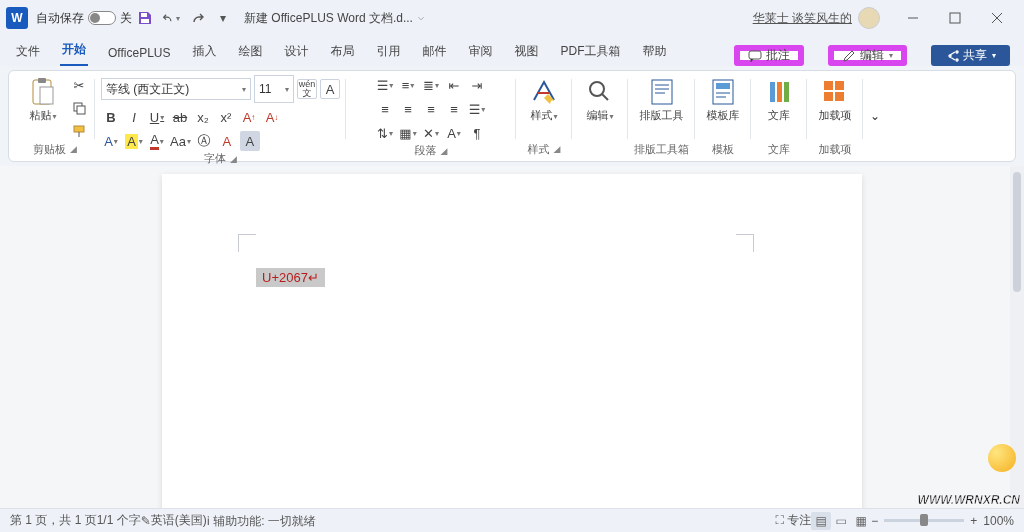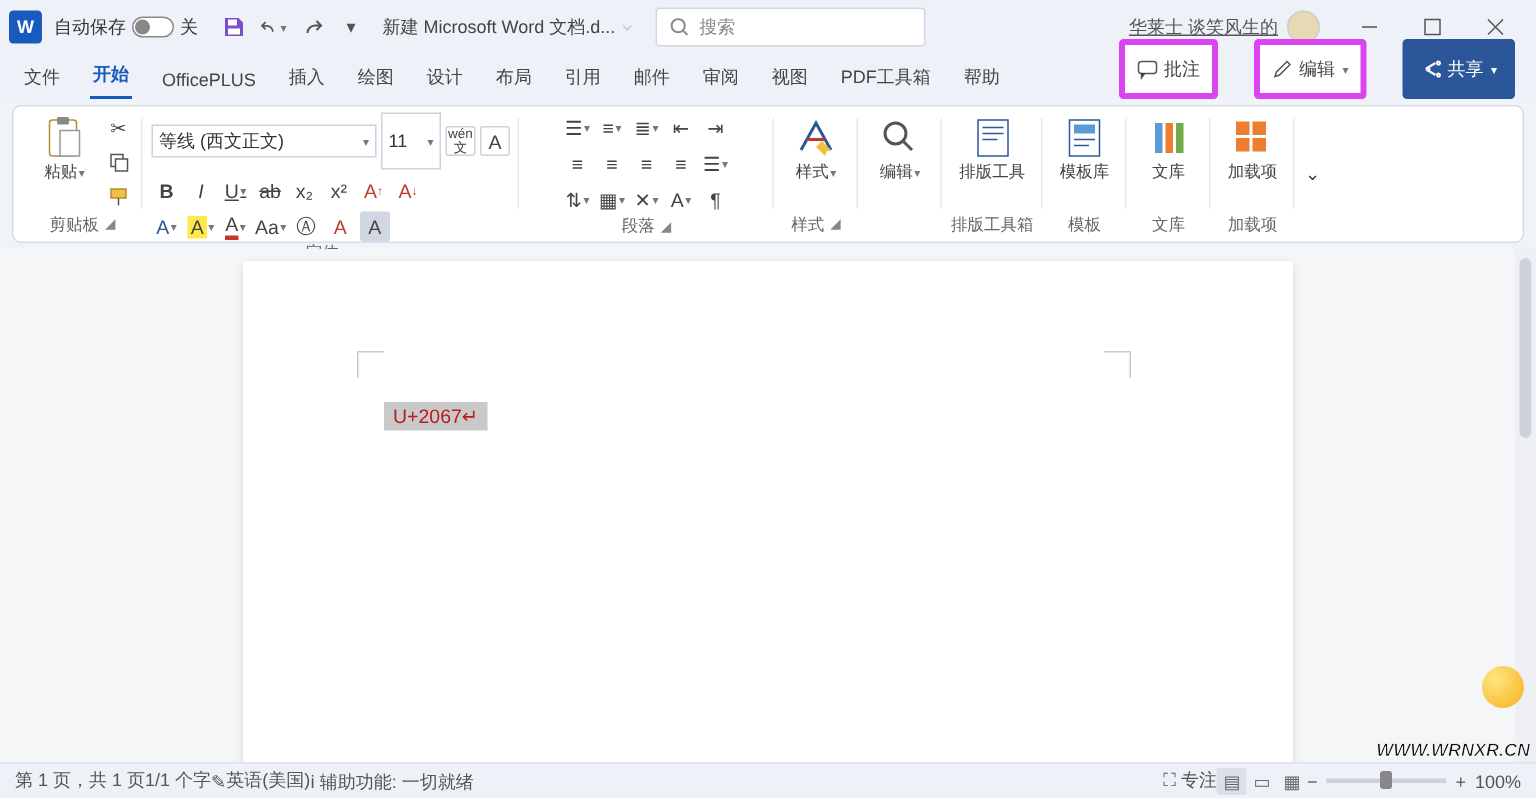--- a/index.html
+++ b/index.html
@@ -1,51 +1,51 @@
 <!DOCTYPE html>
 <html><head>
 <meta charset="utf-8">
 <style>
 * { margin:0; padding:0; box-sizing:border-box; font-family:"Microsoft YaHei","Segoe UI",sans-serif; }
 body { width:1024px; height:532px; background:#f0f3f8; overflow:hidden; position:relative; font-size:12px; color:#333; }
 .titlebar { height:36px; display:flex; align-items:center; padding:0 6px; background:#eef2f8; }
 .app-icon { width:22px; height:22px; background:#185abd; border-radius:3px; display:flex; align-items:center; justify-content:center; color:#fff; font-weight:bold; margin-right:8px; }
-.autosave { display:flex; align-items:center; gap:4px; margin-right:15px; }
+.autosave { display:flex; align-items:center; gap:4px; margin-right:4px; }
 .toggle { width:28px; height:14px; border:1px solid #888; border-radius:8px; position:relative; background:#fff; }
 .toggle::after { content:""; position:absolute; width:10px; height:10px; border-radius:50%; background:#888; top:1px; left:1px; }
 .qat { display:flex; gap:8px; margin-right:12px; align-items:center; }
 .qat .ic { width:18px; height:18px; display:flex; align-items:center; justify-content:center; color:#555; cursor:pointer; }
 .doctitle { color:#444; margin-right:4px; }
 .search { flex:0 0 180px; margin-left:16px; height:26px; background:#fff; border:1px solid #d0d7e2; border-radius:3px; display:flex; align-items:center; padding:0 8px; color:#888; gap:6px; }
 .titlebar-sp { flex:1; }
 .user { display:flex; align-items:center; gap:6px; margin-right:12px; color:#555;text-decoration:underline; }
 .avatar { width:22px; height:22px; border-radius:50%; background:#e8d9b5; border:1px solid #ccc; }
 .wbtn { width:42px; height:28px; display:flex; align-items:center; justify-content:center; color:#555; cursor:pointer; }
 .tabs { height:30px; display:flex; align-items:flex-end; padding:0 14px; gap:18px; background:#eef2f8; }
 .tab { padding:4px 2px 6px; color:#444; cursor:pointer; }
 .tab.active { color:#185abd; font-weight:600; border-bottom:2px solid #185abd; }
 .tabs-sp { flex:1; }
-.rbtn { height:40px; padding:0 8px; border:4px solid #d946ef; border-radius:3px; display:flex; align-items:center; gap:4px; background:#fff; cursor:pointer; color:#444; margin-left:6px; }
+.rbtn { height:21px; padding:0 8px; border:6px solid #d946ef; border-radius:3px; display:flex; align-items:center; gap:4px; background:#fff; cursor:pointer; color:#444; margin-left:6px; }
 .rbtn.share { background:#2b579a; color:#fff; border-color:#2b579a; }
 .ribbon { margin:4px 8px 0 8px; background:#fff; border:1px solid #d8dde5; border-radius:6px; height:92px; display:flex; padding:4px 6px; gap:0; }
 .group { display:flex; flex-direction:column; align-items:center; padding:0 6px; position:relative; }
 .group::after { content:""; position:absolute; right:0; top:4px; bottom:18px; width:1px; background:#e1e5ec; }
 .group:last-child::after { display:none; }
 .group-body { flex:1; display:flex; align-items:flex-start; gap:4px; }
 .glabel { font-size:11px; color:#666; height:16px; display:flex; align-items:center; gap:4px; }
 .glabel .dl { font-size:9px; color:#888; cursor:pointer; }
 .bigbtn { width:44px; display:flex; flex-direction:column; align-items:center; gap:2px; cursor:pointer; padding-top:2px; }
 .bigbtn .bi { width:30px; height:30px; display:flex; align-items:center; justify-content:center; font-size:20px; }
 .bigbtn .bl { font-size:11px; color:#444; text-align:center; line-height:1.2; }
 .col { display:flex; flex-direction:column; gap:3px; }
 .row { display:flex; gap:3px; align-items:center; }
 .sbtn { min-width:20px; height:20px; display:flex; align-items:center; justify-content:center; cursor:pointer; font-size:13px; color:#444; border-radius:2px; }
 .dd { font-size:8px; color:#777; margin-left:1px; }
 .fsel { width:150px; height:22px; border:1px solid #cbd3de; padding:0 4px; font-size:12px; background:#fff; display:flex; align-items:center; justify-content:space-between; }
-.szsel { width:40px; height:38px; border:1px solid #cbd3de; padding:0 4px; font-size:12px; background:#fff; display:flex; align-items:center; justify-content:space-between; }
+.szsel { width:40px; height:28px; border:1px solid #cbd3de; padding:0 4px; font-size:12px; background:#fff; display:flex; align-items:center; justify-content:space-between; }
 .docarea { position:absolute; top:166px; left:0; right:0; bottom:24px; background:#f5f6f8; display:flex; justify-content:center; overflow:hidden; }
 .page { width:700px; background:#fff; margin-top:8px; box-shadow:0 2px 6px rgba(0,0,0,.12); position:relative; height:600px; }
 .cropmark { position:absolute; width:18px; height:18px; border-color:#c7cad0; }
 .cm-tl { top:78px; left:94px; border-left:1px solid #c7cad0; border-top:1px solid #c7cad0; transform:translate(-100%,-100%); }
 .cm-tr { top:78px; right:126px; border-right:1px solid #c7cad0; border-top:1px solid #c7cad0; transform:translate(100%,-100%); }
 .seltext { position:absolute; top:94px; left:94px; background:#c9c9c9; color:#b91c1c; padding:2px 6px; font-size:13px; }
 .scrollbar { position:absolute; right:0; top:166px; bottom:24px; width:14px; background:#eef0f4; }
 .thumb { position:absolute; top:6px; left:3px; right:3px; height:120px; background:#cdd2da; border-radius:4px; }
 .statusbar { position:absolute; bottom:0; left:0; right:0; height:24px; background:#eef2f8; border-top:1px solid #dde2ea; display:flex; align-items:center; padding:0 10px; color:#555; font-size:12px; }
 .statusbar .sp { flex:1; }
@@ -85,29 +85,22 @@
         </svg>
         <span class="dd">▾</span>
       </div>
     <div class="ic">
         <svg width="16" height="16" viewBox="0 0 16 16">
           <path fill="none" stroke="#555" stroke-width="1.4" d="M5 12a5 5 0 0 1 5-5h3m-2-3 3 3-3 3"></path>
         </svg>
       </div>
     <div class="ic">▾</div>
   </div>
-  <span class="doctitle">新建 Microsoft Word 文档.d...</span>
+  <span class="doctitle">新建 OfficePLUS Word 文档.d...</span>
   <span class="dd">⌵</span>
-  <div class="search">
-    <svg width="14" height="14" viewBox="0 0 16 16">
-        <circle cx="7" cy="7" r="5" fill="none" stroke="#888" stroke-width="1.5"></circle>
-        <path stroke="#888" stroke-width="1.5" d="m11 11 3 3"></path>
-      </svg>
-    <span>搜索</span>
-  </div>
   <div class="titlebar-sp"></div>
   <div class="user">
     <span>华莱士 谈笑风生的</span>
     <div class="avatar"></div>
   </div>
   <div class="wbtn">
       <svg width="12" height="12">
         <path stroke="#555" d="M1 6h10"></path>
       </svg>
     </div>

